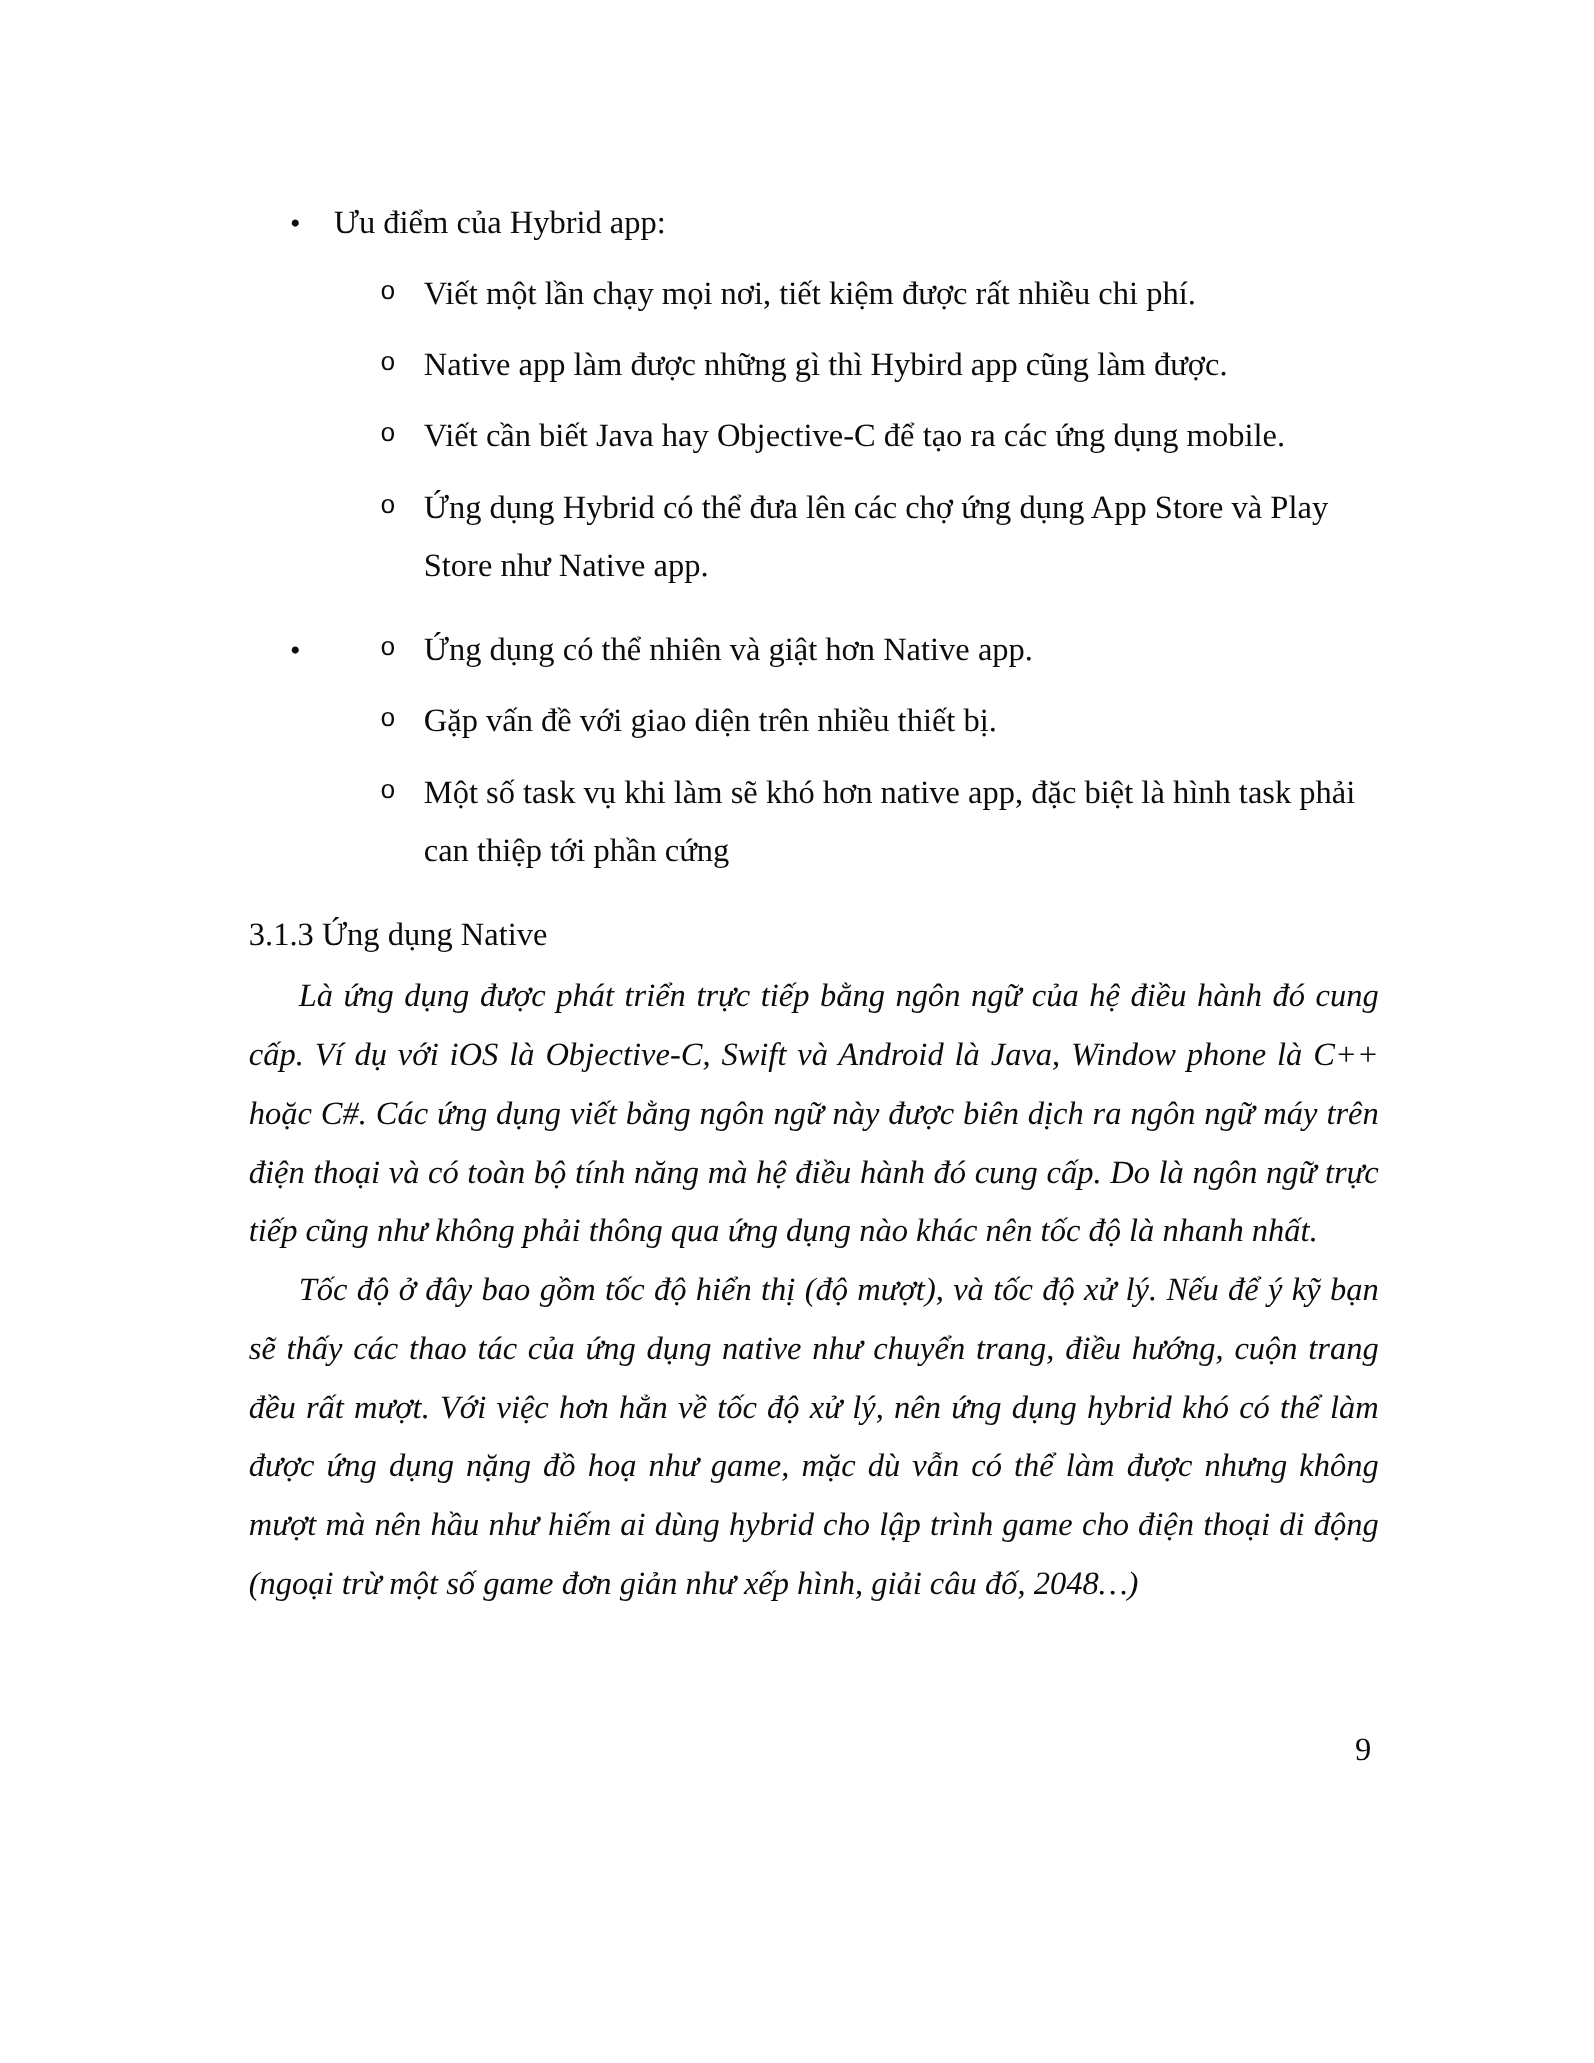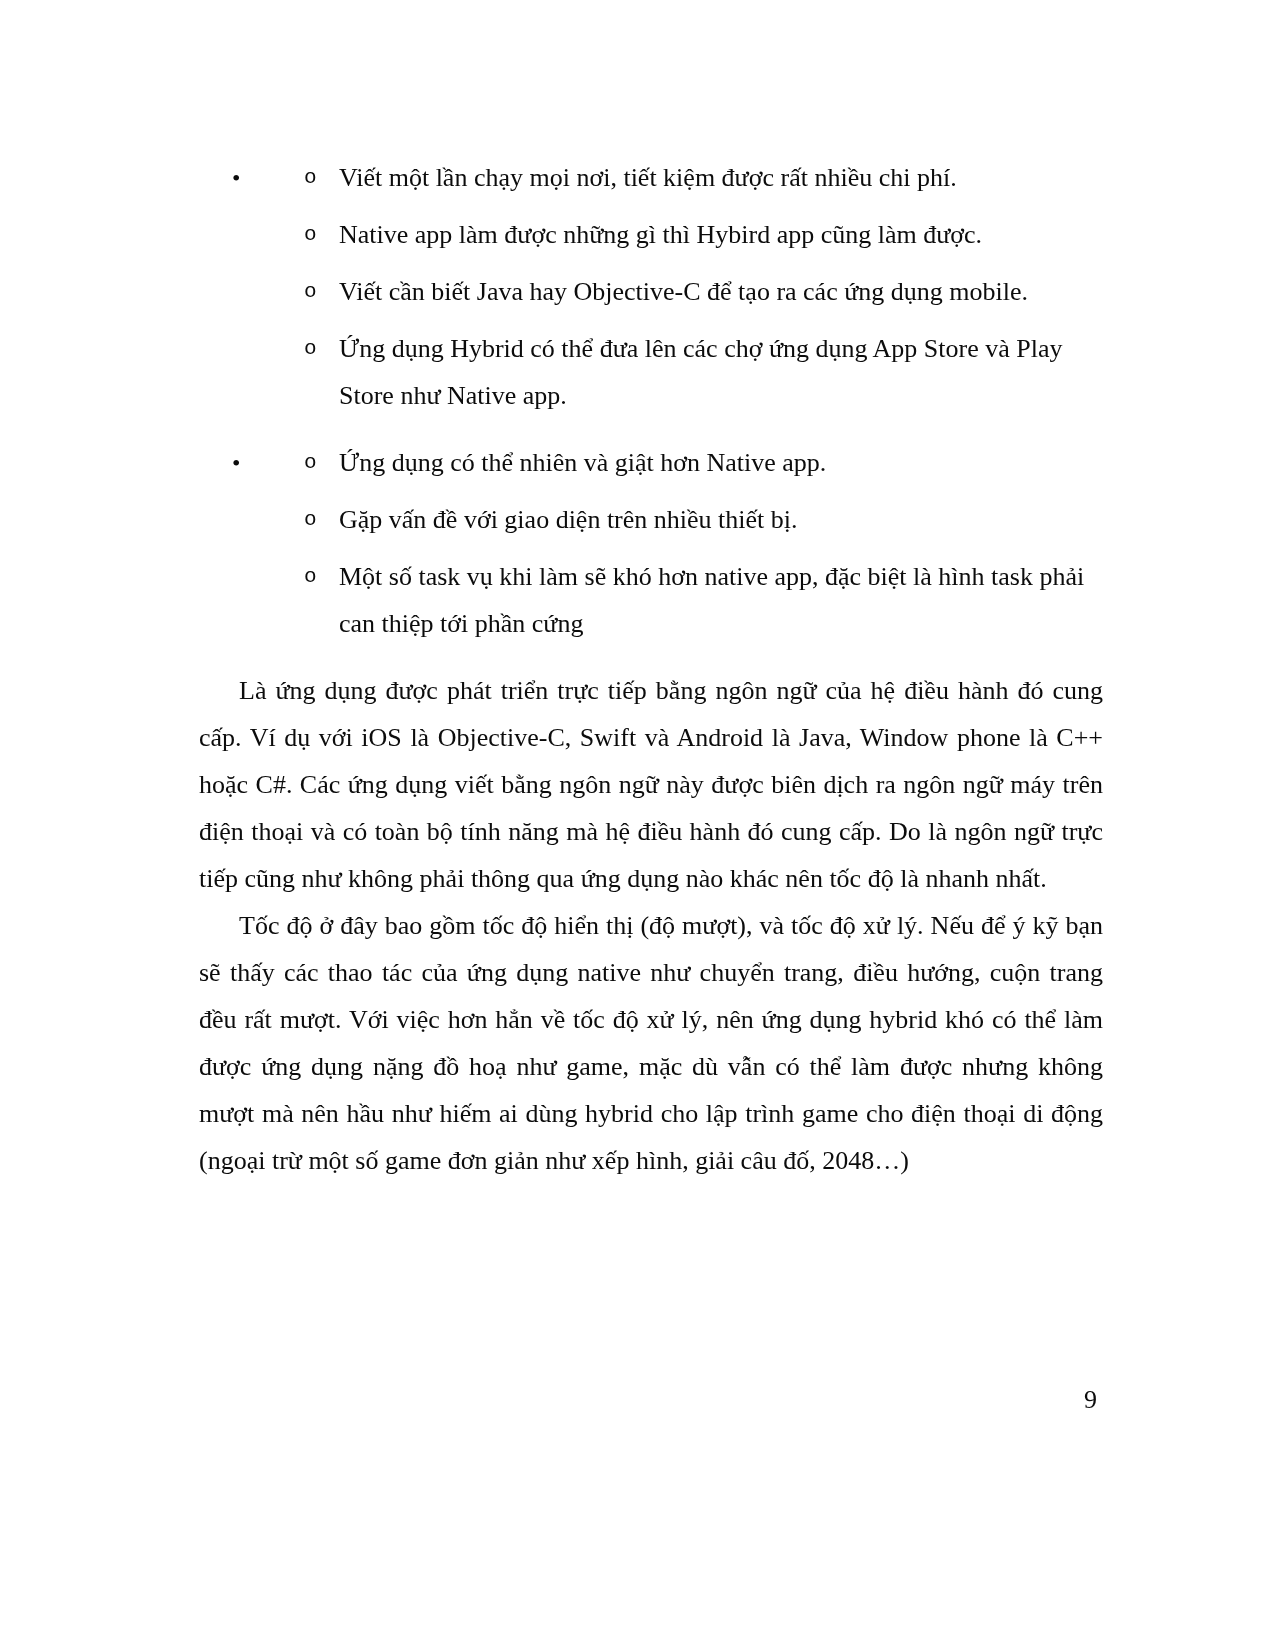--- a/index.html
+++ b/index.html
@@ -59,36 +59,38 @@
     .section-heading {
       margin: 5px 0 2px 0;
       font-weight: normal;
       font-size: 26px;
       line-height: 47px;
     }
     .para {
       text-align: justify;
       text-indent: 40px;
       margin: 0;
+      font-style: italic;
     }
     .page-number {
       position: absolute;
       top: 1376px;
       right: 178px;
       line-height: 47px;
     }
   </style>
 </head>
 <body>
 
 <div class="page">
 
   <div class="li1">
     <span class="m1"><span class="glyph">•</span></span>
     <div class="li1-body">
+      <div class="li1-label">Ưu điểm của Hybrid app:</div>
       <div class="sublist">
         <div class="li2">
           <span class="m2">o</span>
           <div class="li2-text">Viết một lần chạy mọi nơi, tiết kiệm được rất nhiều chi phí.</div>
         </div>
         <div class="li2">
           <span class="m2">o</span>
           <div class="li2-text">Native app làm được những gì thì Hybird app cũng làm được.</div>
         </div>
         <div class="li2">
@@ -116,19 +118,20 @@
           <div class="li2-text">Gặp vấn đề với giao diện trên nhiều thiết bị.</div>
         </div>
         <div class="li2">
           <span class="m2">o</span>
           <div class="li2-text">Một số task vụ khi làm sẽ khó hơn native app, đặc biệt là hình task phải can thiệp tới phần cứng</div>
         </div>
       </div>
     </div>
   </div>
 
+  <div class="section-heading">3.1.3 Ứng dụng Native</div>
 
   <p class="para">Là ứng dụng được phát triển trực tiếp bằng ngôn ngữ của hệ điều hành đó cung cấp. Ví dụ với iOS là Objective-C, Swift và Android là Java, Window phone là C++ hoặc C#. Các ứng dụng viết bằng ngôn ngữ này được biên dịch ra ngôn ngữ máy trên điện thoại và có toàn bộ tính năng mà hệ điều hành đó cung cấp. Do là ngôn ngữ trực tiếp cũng như không phải thông qua ứng dụng nào khác nên tốc độ là nhanh nhất.</p>
   <p class="para">Tốc độ ở đây bao gồm tốc độ hiển thị (độ mượt), và tốc độ xử lý. Nếu để ý kỹ bạn sẽ thấy các thao tác của ứng dụng native như chuyển trang, điều hướng, cuộn trang đều rất mượt. Với việc hơn hẳn về tốc độ xử lý, nên ứng dụng hybrid khó có thể làm được ứng dụng nặng đồ hoạ như game, mặc dù vẫn có thể làm được nhưng không mượt mà nên hầu như hiếm ai dùng hybrid cho lập trình game cho điện thoại di động (ngoại trừ một số game đơn giản như xếp hình, giải câu đố, 2048…)</p>
 
   <div class="page-number">9</div>
 
 </div>
 
 </body></html>

